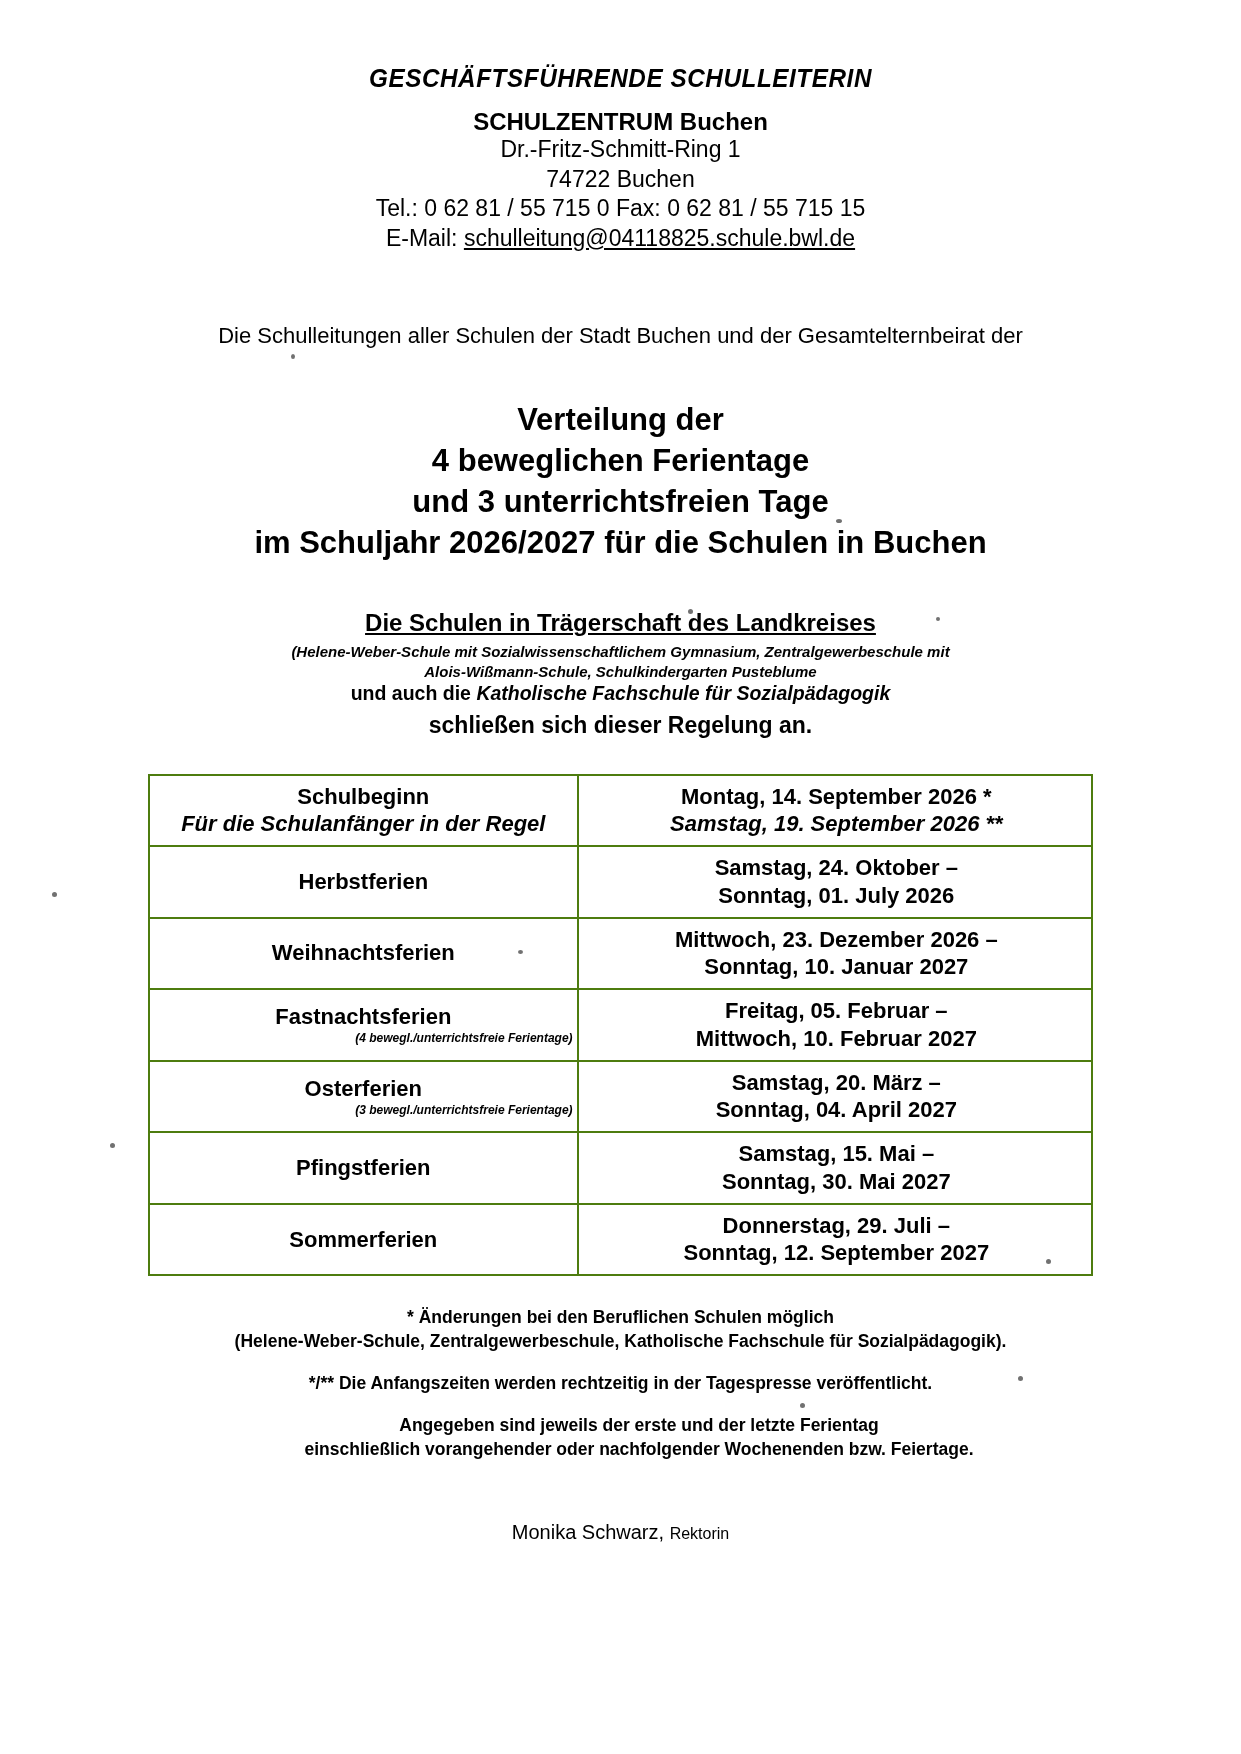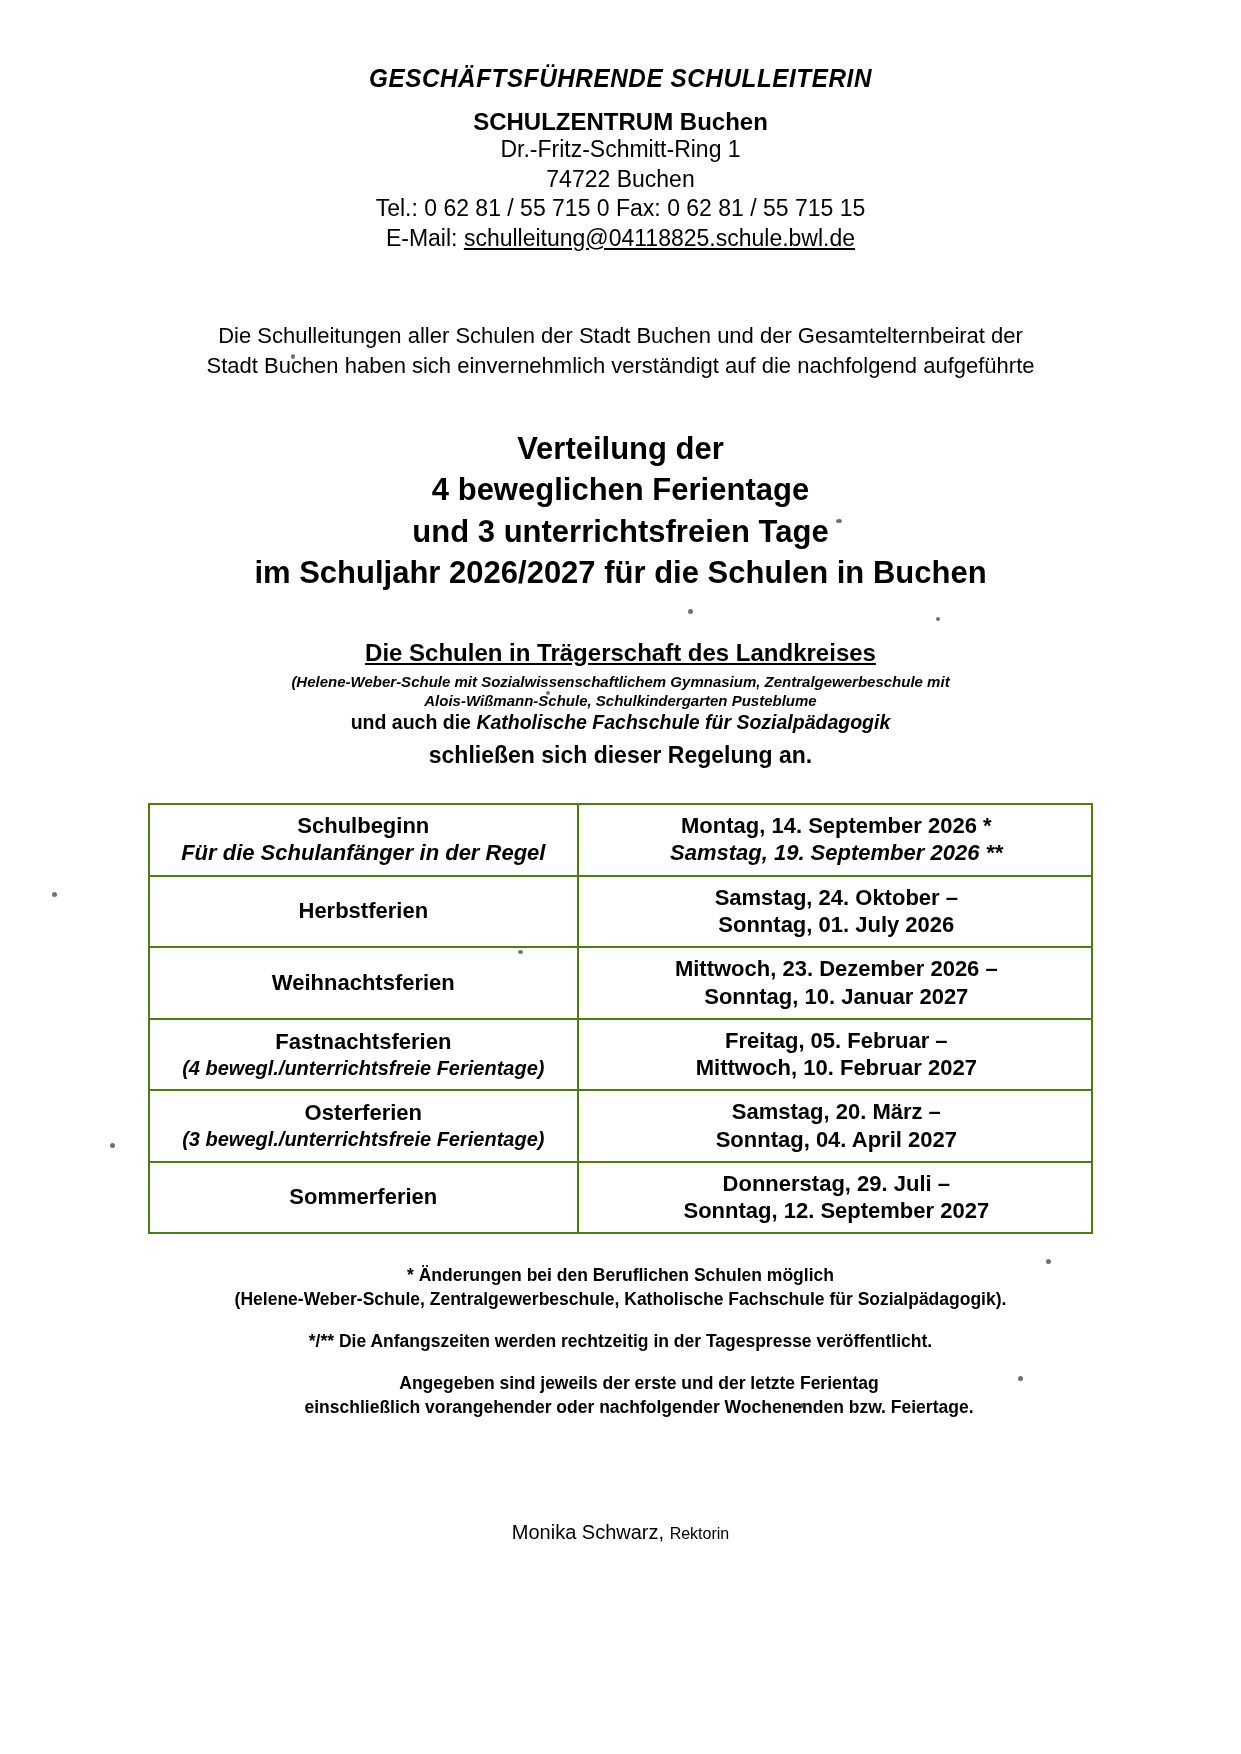--- a/index.html
+++ b/index.html
@@ -131,22 +131,23 @@
   .sub-italic {
     display: block;
     font-style: italic;
     font-weight: bold;
     font-size: 22px;
   }
   .sub-small {
     display: block;
     font-style: italic;
     font-weight: bold;
-    font-size: 20px;
+    font-size: 12px;
     margin-top: 1px;
+    text-align: right;
   }
   .val-line { display: block; }
   .val-line.italic { font-style: italic; }
 
   
   .footnotes {
     margin-top: 30px;
     text-align: center;
     font-weight: bold;
     font-size: 17.5px;
@@ -197,21 +198,20 @@
     <div class="lh-line">Dr.-Fritz-Schmitt-Ring 1</div>
     <div class="lh-line">74722 Buchen</div>
     <div class="lh-line">Tel.: 0 62 81 / 55 715 0    Fax: 0 62 81 / 55 715 15</div>
     <div class="lh-line lh-email">
       <span>E-Mail: </span><span class="mail">schulleitung@04118825.schule.bwl.de</span>
     </div>
   </div>
 
   <div class="intro">
     <div>Die Schulleitungen aller Schulen der Stadt Buchen und der Gesamtelternbeirat der</div>
-    <div>Stadt Buchen haben sich einvernehmlich verständigt auf die nachfolgend aufgeführte</div>
   </div>
 
   <div class="main-title">
     <div>Verteilung der</div>
     <div>4 beweglichen Ferientage</div>
     <div>und 3 unterrichtsfreien Tage</div>
     <div><span>im Schuljahr </span><span class="year">2026/2027</span><span> für die Schulen in Buchen</span></div>
   </div>
 
   <div class="carriers">
@@ -256,20 +256,27 @@
             </td>
           </tr>
           <tr>
             <td class="label"><span>Osterferien</span><span class="sub-small">(3 bewegl./unterrichtsfreie Ferientage)</span></td>
             <td class="value">
               <span class="val-line">Samstag, 20. März –</span>
               <span class="val-line">Sonntag, 04. April 2027</span>
             </td>
           </tr>
           <tr>
+            <td class="label"><span>Pfingstferien</span></td>
+            <td class="value">
+              <span class="val-line">Samstag, 15. Mai –</span>
+              <span class="val-line">Sonntag, 30. Mai 2027</span>
+            </td>
+          </tr>
+          <tr>
             <td class="label"><span>Sommerferien</span></td>
             <td class="value">
               <span class="val-line">Donnerstag, 29. Juli –</span>
               <span class="val-line">Sonntag, 12. September 2027</span>
             </td>
           </tr>
         </tbody>
     </table>
   </div>
 

